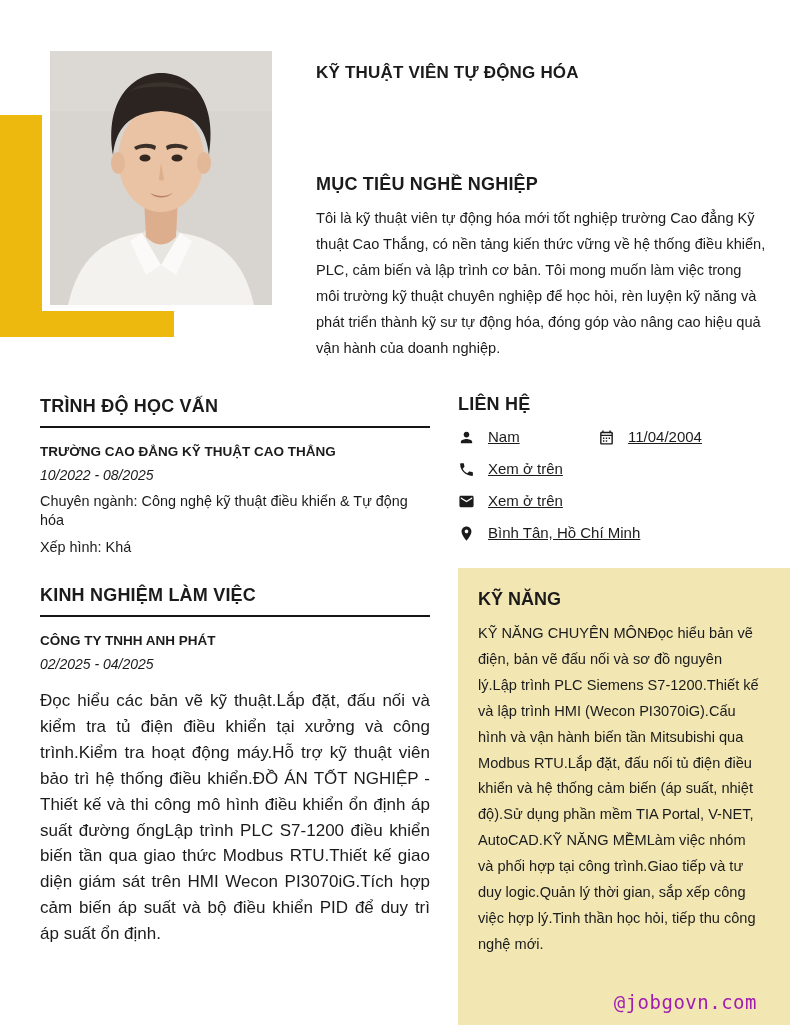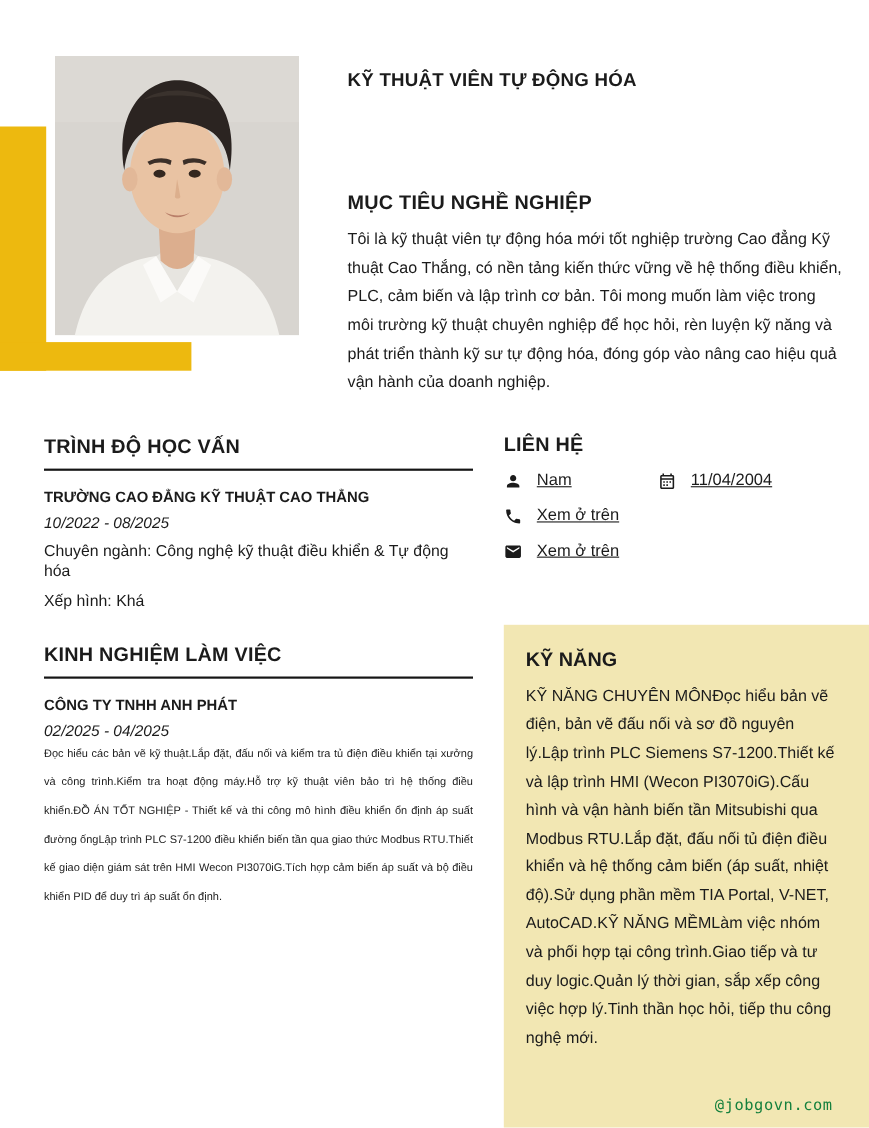--- a/index.html
+++ b/index.html
@@ -22,38 +22,38 @@
   .objective{position:absolute;left:316px;top:173px;width:452px;}
   .section-heading{font-size:18px;font-weight:700;letter-spacing:.2px;line-height:22px;}
   .objective-text{margin-top:11px;font-size:14.6px;line-height:25.9px;text-align:left;}
   
   .left-col{position:absolute;left:40px;top:395px;width:390px;}
   .rule-heading{border-bottom:2px solid #151515;padding-bottom:9px;}
   .entry-title{font-size:13.5px;font-weight:700;margin-top:15px;line-height:17px;}
   .entry-period{font-size:14px;font-style:italic;margin-top:7px;line-height:17px;}
   .entry-line{font-size:14.4px;margin-top:8px;line-height:19px;}
   .exp-section{margin-top:27px;}
-  .exp-details{font-size:10px;line-height:25.9px;text-align:justify;margin-top:0;}
+  .exp-details{font-size:17px;line-height:25.9px;text-align:justify;margin-top:15px;}
   
   .right-col{position:absolute;left:458px;top:393px;width:332px;}
   .contact-list{margin-top:11px;text-decoration:underline;}
   .contact-row{display:flex;align-items:center;margin-bottom:10px;height:22px;}
   .contact-cell{display:flex;align-items:center;}
   .cell-gender{width:140px;}
   .contact-icon{width:17px;height:17px;flex:none;margin-right:13px;}
   .contact-icon svg{display:block;width:17px;height:17px;fill:#1b1b1b;}
   .contact-text{font-size:15px;line-height:20px;}
   
   .skills-box{position:absolute;left:458px;top:568px;width:332px;height:457px;
     background:#F2E7B3;box-sizing:border-box;padding:21px 27px 0 20px;}
   .skills-heading{font-size:18px;font-weight:700;margin-bottom:11px;}
   .skills-text{font-size:14.6px;line-height:25.9px;}
   .watermark{position:absolute;right:33px;bottom:12px;
     font-family:"DejaVu Sans Mono","Liberation Mono",monospace;
-    font-size:14px;color:#15803d;letter-spacing:.5px;}
+    font-size:19px;color:#a21caf;letter-spacing:.5px;}
 </style>
 </head>
 <body>
 
 <div class="accent-v"></div>
 <div class="accent-h"></div>
 
 <div class="photo">
   <svg viewBox="0 0 222 254" preserveAspectRatio="none">
     <rect x="0" y="0" width="222" height="254" fill="#d8d5d0"></rect>
@@ -140,20 +140,28 @@
       <span class="contact-text">Xem ở trên</span>
     </div>
     <div class="contact-row">
       <span class="contact-icon">
         <svg viewBox="0 0 24 24">
             <path d="M20 4H4c-1.1 0-1.99.9-1.99 2L2 18c0 1.1.9 2 2 2h16c1.1 0 2-.9 2-2V6c0-1.1-.9-2-2-2zm0 4l-8 5-8-5V6l8 5 8-5v2z"></path>
           </svg>
       </span>
       <span class="contact-text">Xem ở trên</span>
     </div>
+    <div class="contact-row">
+      <span class="contact-icon">
+        <svg viewBox="0 0 24 24">
+            <path d="M12 2C8.13 2 5 5.13 5 9c0 5.25 7 13 7 13s7-7.75 7-13c0-3.87-3.13-7-7-7zm0 9.5c-1.38 0-2.5-1.12-2.5-2.5s1.12-2.5 2.5-2.5 2.5 1.12 2.5 2.5-1.12 2.5-2.5 2.5z"></path>
+          </svg>
+      </span>
+      <span class="contact-text">Bình Tân, Hồ Chí Minh</span>
+    </div>
   </div>
 </div>
 
 <div class="skills-box">
   <div class="skills-heading">KỸ NĂNG</div>
   <div class="skills-text">KỸ NĂNG CHUYÊN MÔNĐọc hiểu bản vẽ điện, bản vẽ đấu nối và sơ đồ nguyên lý.Lập trình PLC Siemens S7-1200.Thiết kế và lập trình HMI (Wecon PI3070iG).Cấu hình và vận hành biến tần Mitsubishi qua Modbus RTU.Lắp đặt, đấu nối tủ điện điều khiển và hệ thống cảm biến (áp suất, nhiệt độ).Sử dụng phần mềm TIA Portal, V-NET, AutoCAD.KỸ NĂNG MỀMLàm việc nhóm và phối hợp tại công trình.Giao tiếp và tư duy logic.Quản lý thời gian, sắp xếp công việc hợp lý.Tinh thần học hỏi, tiếp thu công nghệ mới.</div>
   <div class="watermark">@jobgovn.com</div>
 </div>
 
 </body></html>

